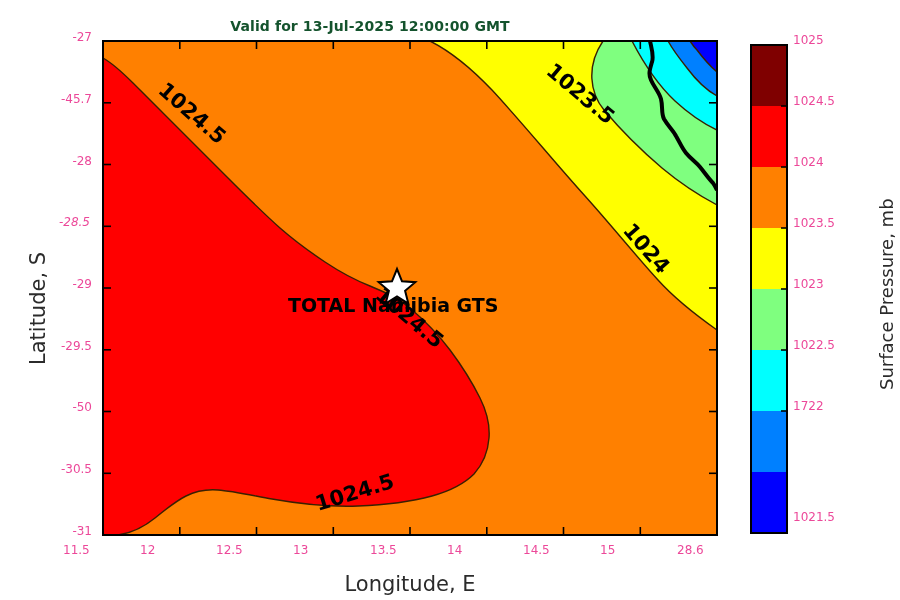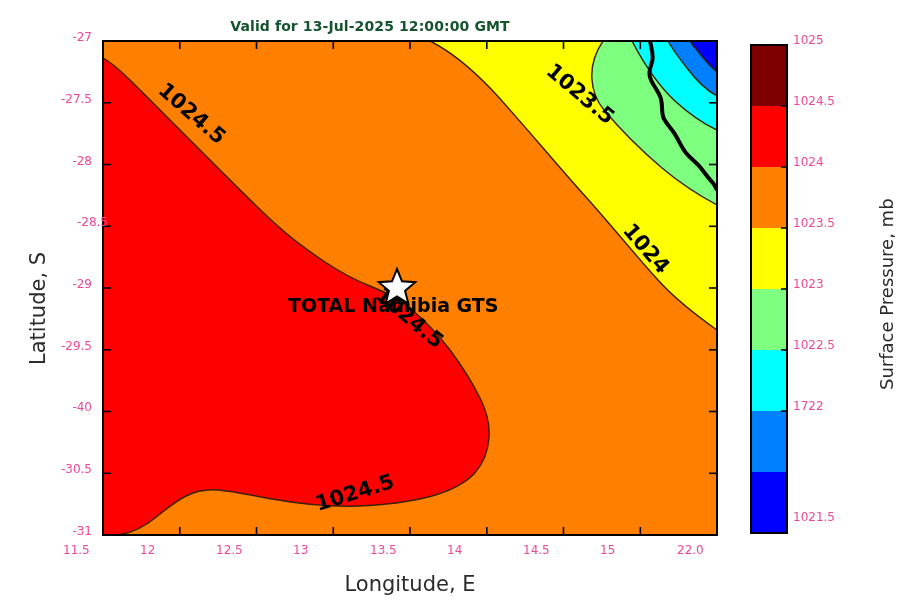--- a/index.html
+++ b/index.html
@@ -194,38 +194,38 @@
       <line class="tick" x1="787" y1="106" x2="781" y2="106"></line>
       <line class="tick" x1="787" y1="167" x2="781" y2="167"></line>
       <line class="tick" x1="787" y1="228" x2="781" y2="228"></line>
       <line class="tick" x1="787" y1="289" x2="781" y2="289"></line>
       <line class="tick" x1="787" y1="350" x2="781" y2="350"></line>
       <line class="tick" x1="787" y1="411" x2="781" y2="411"></line>
     </g>
   </svg>
 
   <div class="ytick" style="left:10px; top:30px;  width:82px;">-27</div>
-  <div class="ytick" style="left:10px; top:92px;  width:82px;">-27.5</div>
+  <div class="ytick" style="left:10px; top:92px;  width:82px;">-45.7</div>
   <div class="ytick" style="left:10px; top:154px; width:82px;">-28</div>
-  <div class="ytick" style="left:26px; top:215px; width:82px;">-28.5</div>
+  <div class="ytick" style="left:8px; top:215px; width:82px;font-style:italic;">-28.5</div>
   <div class="ytick" style="left:10px; top:277px; width:82px;">-29</div>
   <div class="ytick" style="left:10px; top:339px; width:82px;">-29.5</div>
-  <div class="ytick" style="left:10px; top:400px; width:82px;">-40</div>
+  <div class="ytick" style="left:10px; top:400px; width:82px;">-50</div>
   <div class="ytick" style="left:10px; top:462px; width:82px;">-30.5</div>
   <div class="ytick" style="left:10px; top:524px; width:82px;">-31</div>
 
   <div class="xtick" style="left:63px;  top:543px; width:80px;">11.5</div>
   <div class="xtick" style="left:140px; top:543px; width:80px;">12</div>
   <div class="xtick" style="left:216px; top:543px; width:80px;">12.5</div>
   <div class="xtick" style="left:293px; top:543px; width:80px;">13</div>
   <div class="xtick" style="left:370px; top:543px; width:80px;">13.5</div>
   <div class="xtick" style="left:447px; top:543px; width:80px;">14</div>
   <div class="xtick" style="left:523px; top:543px; width:80px;">14.5</div>
   <div class="xtick" style="left:600px; top:543px; width:80px;">15</div>
-  <div class="xtick" style="left:677px; top:543px; width:80px;">22.0</div>
+  <div class="xtick" style="left:677px; top:543px; width:80px;">28.6</div>
 
   <div class="axlabel" id="xlabel" style="left:0; top:572px; width:820px; text-align:center;">Longitude, E</div>
   <div class="axlabel" id="ylabel" style="left:26px; top:365px;">Latitude, S</div>
 
   <div class="cbtick" style="left:793px; top:33px;">1025</div>
   <div class="cbtick" style="left:793px; top:94px;">1024.5</div>
   <div class="cbtick" style="left:793px; top:155px;">1024</div>
   <div class="cbtick" style="left:793px; top:216px;">1023.5</div>
   <div class="cbtick" style="left:793px; top:277px;">1023</div>
   <div class="cbtick" style="left:793px; top:338px;">1022.5</div>

